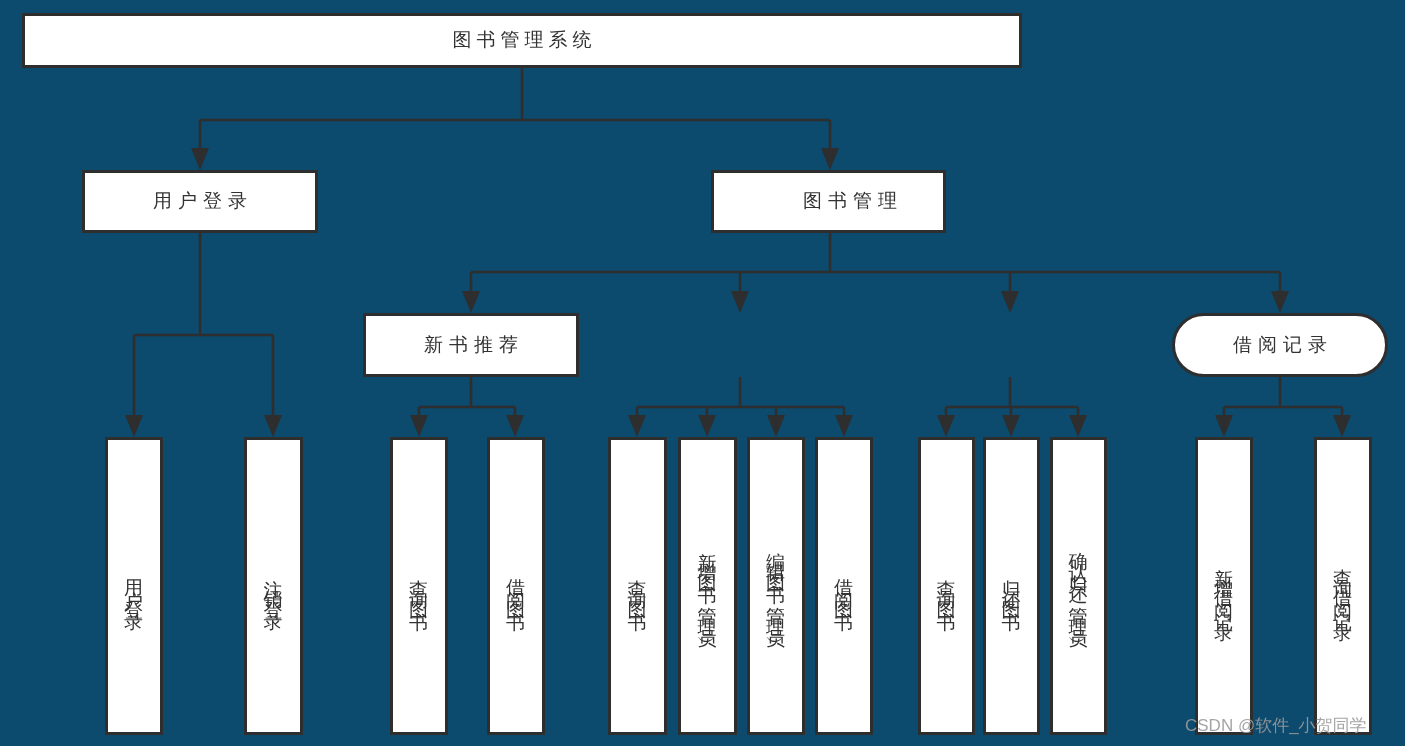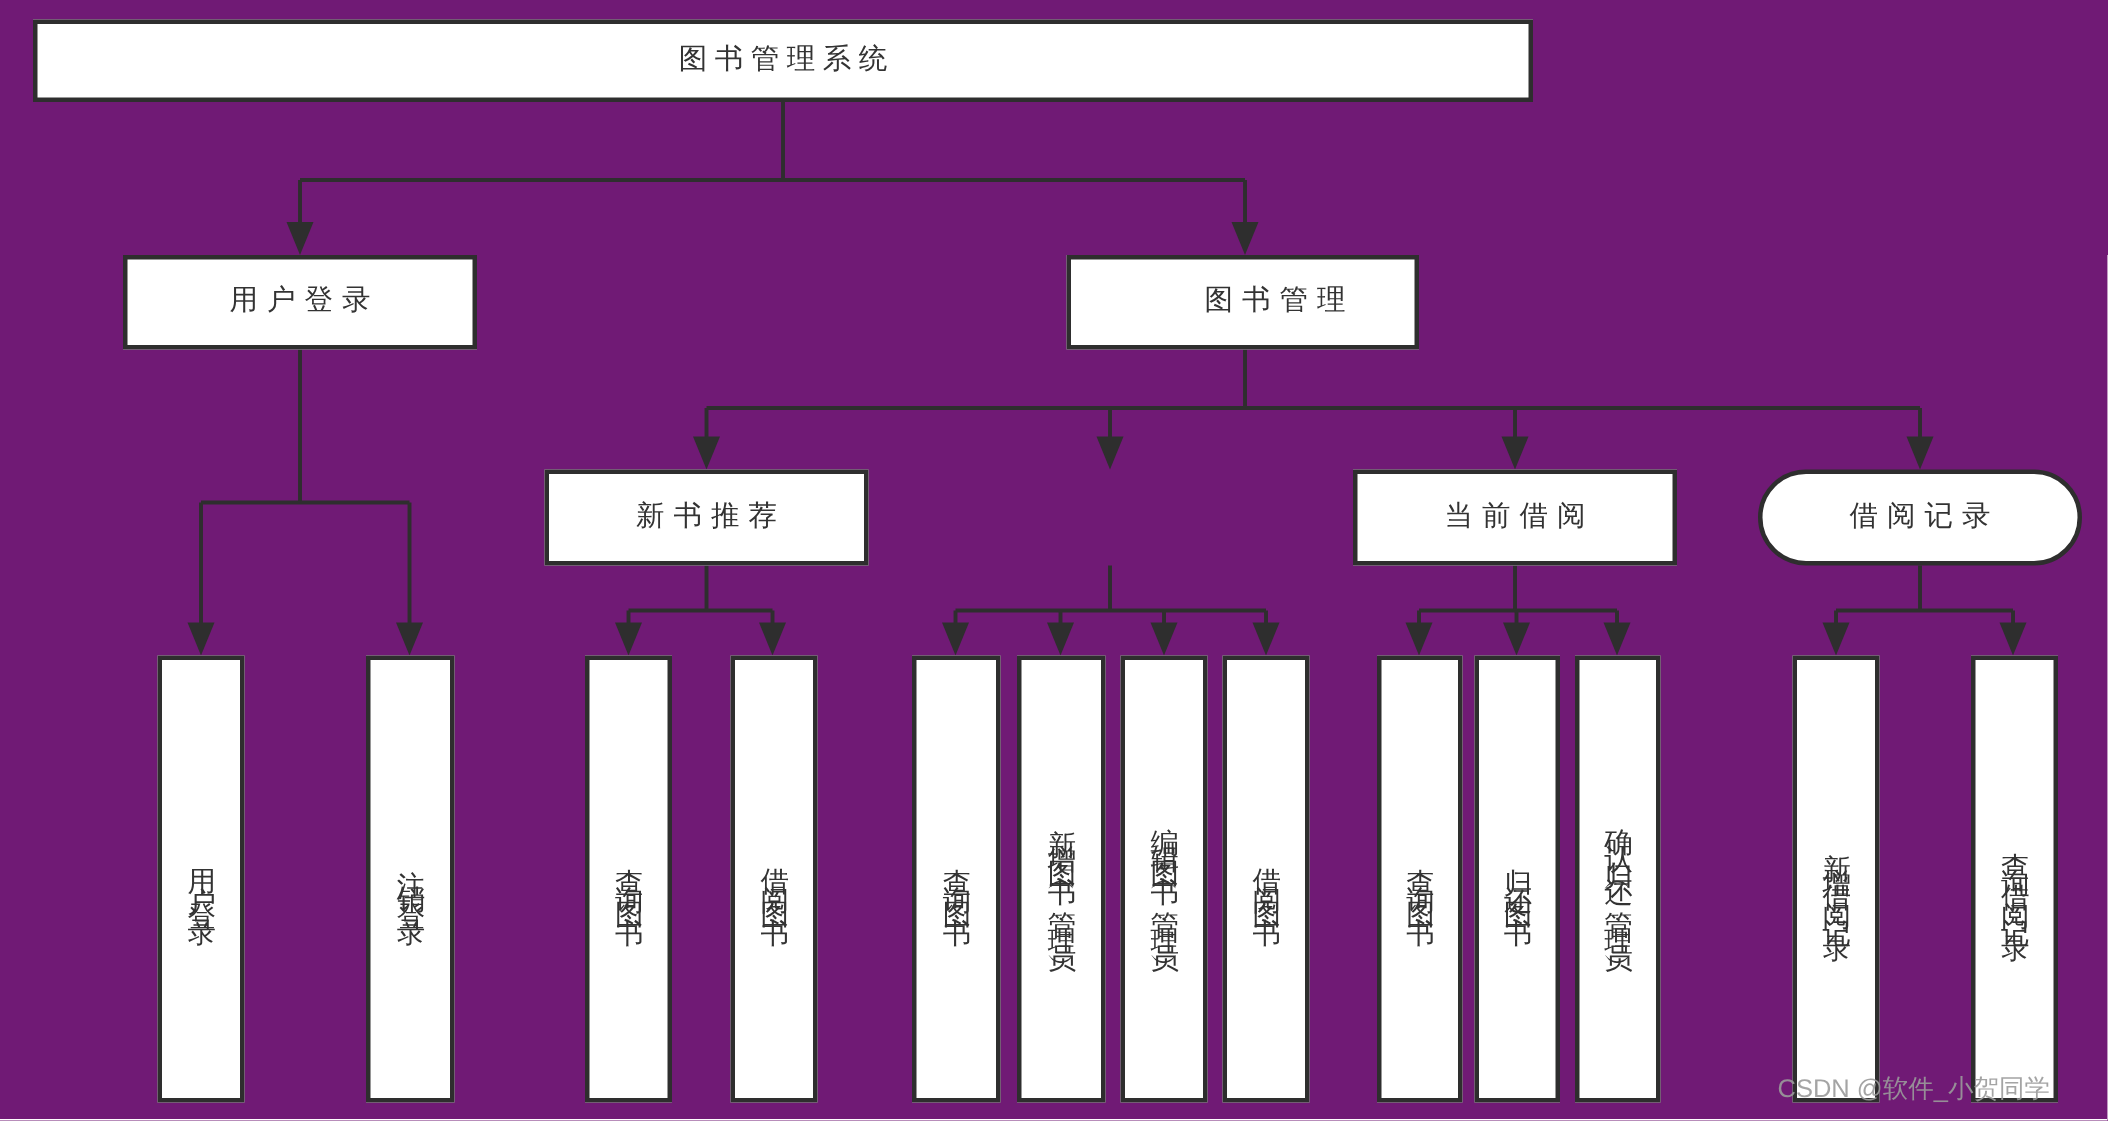--- a/index.html
+++ b/index.html
@@ -1,17 +1,17 @@
 <!DOCTYPE html>
 <html><head>
 <meta charset="utf-8">
 <style>
   html,body{margin:0;padding:0;background:#fff;}
   .canvas{
-    position:relative;width:1405px;height:746px;background:#701a75;overflow:hidden;
+    position:relative;width:1405px;height:746px;background:#0c4a6e;overflow:hidden;
     font-family:"Liberation Sans","DejaVu Sans",sans-serif;color:#333333;
   }
   .connectors{position:absolute;left:0;top:0;width:1405px;height:747px;z-index:1;}
   .box{
     position:absolute;z-index:2;box-sizing:border-box;
     border:3px solid #2e2e2e;background:#ffffff;
     display:flex;align-items:center;justify-content:center;
     font-size:19px;letter-spacing:6px;text-indent:6px;line-height:1.2;
   }
   .vbox{
@@ -66,21 +66,20 @@
       <path d="M1333,415 L1351,415 L1342,437 Z"></path>
     </g>
   </svg>
 
   <div class="box" style="left:22px;top:13px;width:1000px;height:55px;letter-spacing:5px;text-indent:5px;">图书管理系统</div>
 
   <div class="box" style="left:82px;top:170px;width:236px;height:63px;">用户登录</div>
   <div class="box" style="left:711px;top:170px;width:235px;height:63px;padding-left:43px;">图书管理</div>
 
   <div class="box" style="left:363px;top:313px;width:216px;height:64px;">新书推荐</div>
-  <div class="box" style="left:902px;top:313px;width:216px;height:64px;">当前借阅</div>
   <div class="box" style="left:1172px;top:313px;width:216px;height:64px;border-radius:32px;">借阅记录</div>
 
   <div class="vbox" style="left:105px;top:437px;width:58px;height:298px;">
     <span class="vtext">用户登录</span>
   </div>
   <div class="vbox" style="left:244px;top:437px;width:59px;height:298px;">
     <span class="vtext">注销登录</span>
   </div>
 
   <div class="vbox" style="left:390px;top:437px;width:58px;height:298px;">

